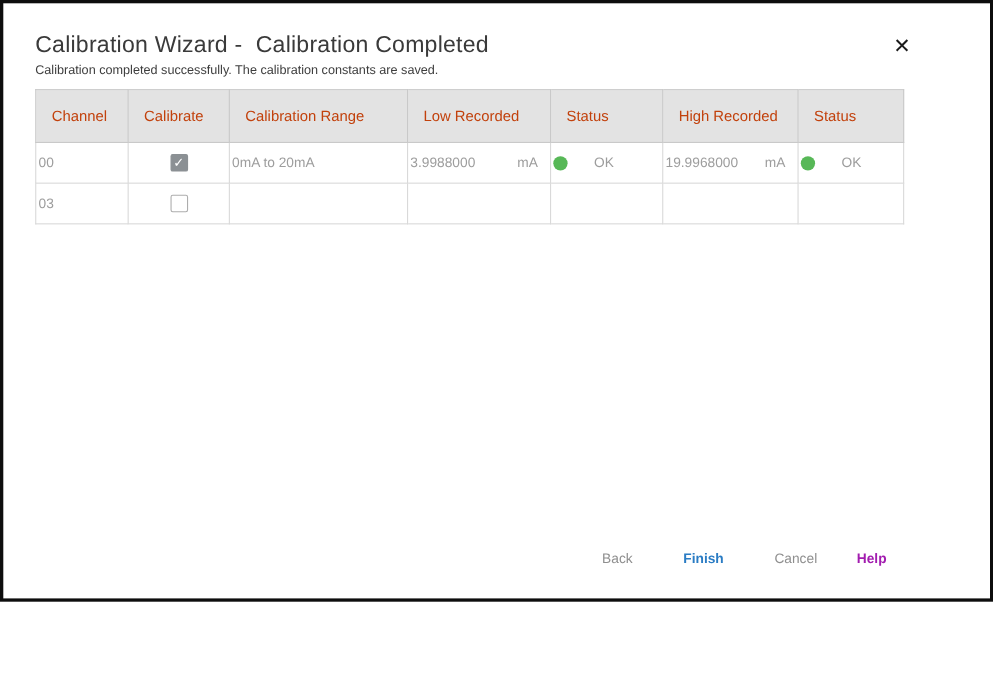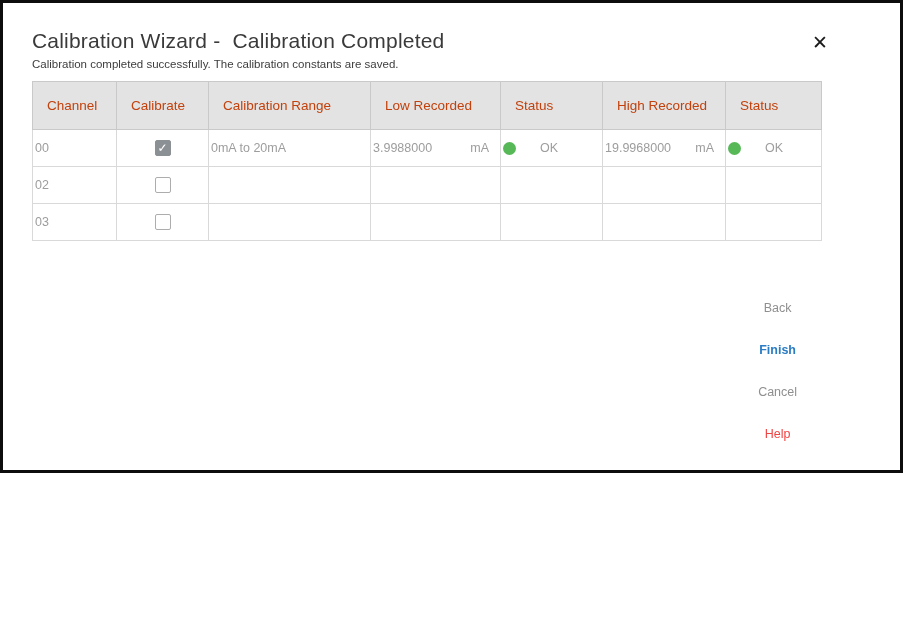--- a/index.html
+++ b/index.html
@@ -2,21 +2,21 @@
 <html><head>
 <meta charset="utf-8">
 <style>
   * { box-sizing: border-box; margin: 0; padding: 0; }
   html, body { width: 903px; height: 635px; }
   body {
     font-family: "Liberation Sans", sans-serif;
     background: #ffffff;
   }
   .frame {
-    width: 903px; height: 473px;
+    width: 903px; height: 547px;
     border: 3px solid #0d0d0d;
     background: #ffffff;
     position: relative;
     overflow: hidden;
   }
   .dialog {
     position: absolute;
     inset: 0;
     padding: 26px 0 0 29px;
   }
@@ -98,39 +98,38 @@
     display: none;
   }
   .status-wrap.has-dot .status-dot { display: inline-block; }
   .footer {
     position: absolute;
     right: 80px;
     bottom: 19px;
     display: flex;
     align-items: center;
     gap: 8px;
-    flex-direction: column;
   }
   .footer .btn {
     background: none;
     border: none;
     font-family: "Liberation Sans", sans-serif;
     font-size: 12.5px;
     padding: 10px 14px;
     cursor: pointer;
   }
   .btn-plain { color: #8f8f8f; }
   .btn-finish {
     background: #d9eaf8;
     color: #2a7cc4;
     font-weight: 700;
     padding: 10px 21px;
     margin: 0 10px;
   }
-  .btn-help { color: #ef4444; font-weight: 400; text-align: right; }
+  .btn-help { color: #a21caf; font-weight: 700; text-align: right; }
 </style>
 </head>
 <body>
 
 <div class="frame">
   <div class="dialog">
 
     <div class="title-row">
       <h1 class="title">Calibration Wizard -  Calibration Completed</h1>
       <button class="close-btn">✕</button>
@@ -187,49 +186,20 @@
               </span>
           </td>
           <td>
             <span class="status-wrap has-dot">
                 <span class="status-dot"></span>
                 <span>OK</span>
               </span>
           </td>
         </tr>
         <tr>
-          <td>02</td>
-          <td class="cb-cell">
-            <span class="checkbox"></span>
-          </td>
-          <td></td>
-          <td>
-            <span class="value-cell">
-                <span></span>
-                <span></span>
-              </span>
-          </td>
-          <td>
-            <span class="status-wrap">
-                <span></span>
-              </span>
-          </td>
-          <td>
-            <span class="value-cell">
-                <span></span>
-                <span></span>
-              </span>
-          </td>
-          <td>
-            <span class="status-wrap">
-                <span></span>
-              </span>
-          </td>
-        </tr>
-        <tr>
           <td>03</td>
           <td class="cb-cell">
             <span class="checkbox"></span>
           </td>
           <td></td>
           <td>
             <span class="value-cell">
                 <span></span>
                 <span></span>
               </span>

